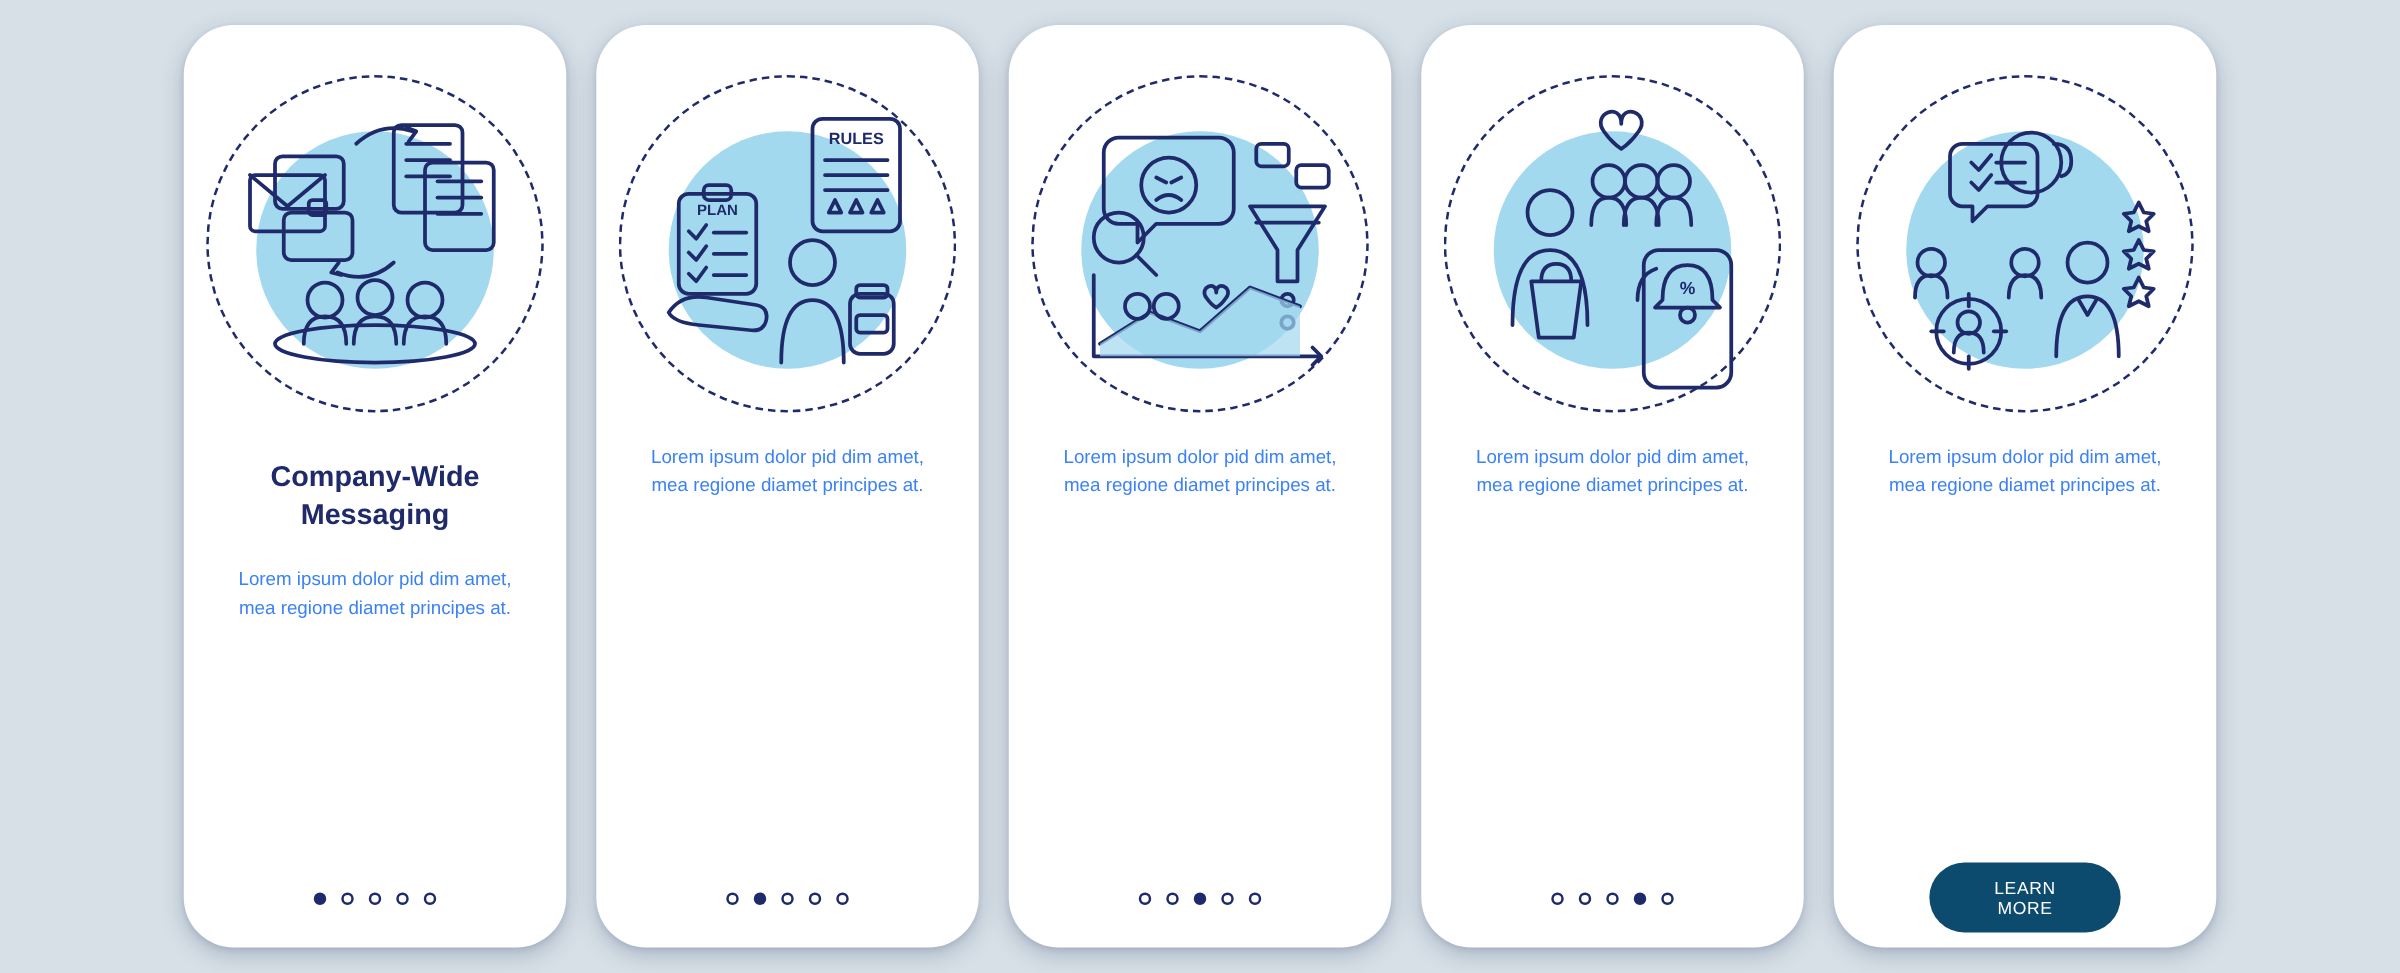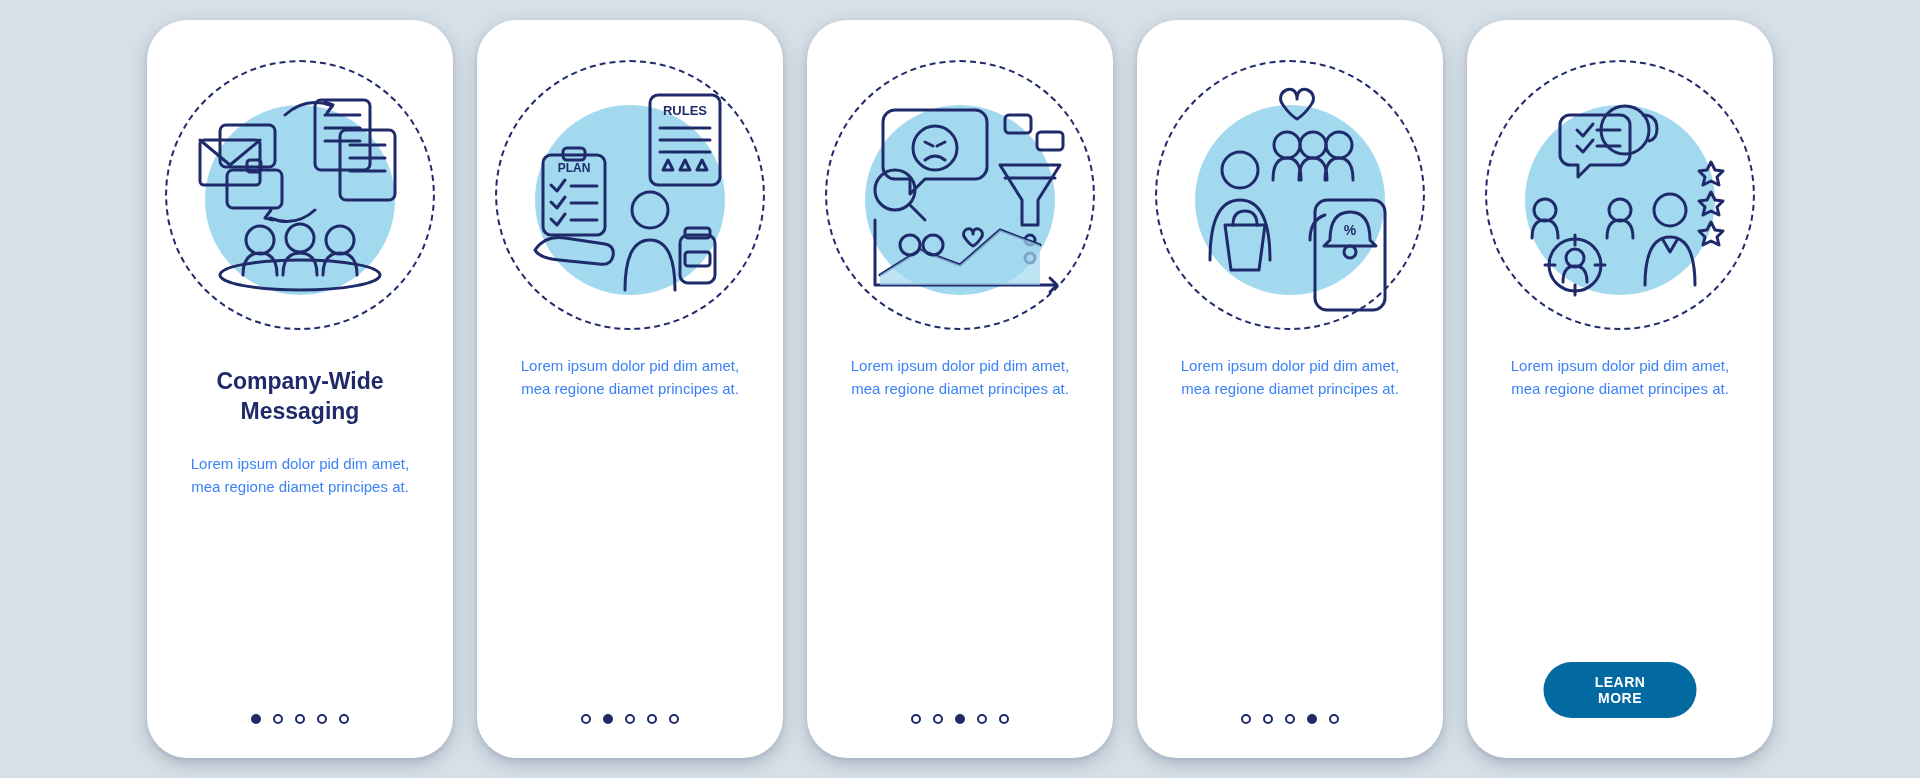--- a/index.html
+++ b/index.html
@@ -67,26 +67,26 @@
   }
   .dot {
     width: 10px; height: 10px;
     border-radius: 50%;
     border: 2px solid #1f2a6b;
     background: transparent;
   }
   .dot.active { background: #1f2a6b; }
   .cta {
     position:absolute;
-    bottom: 40px;
+    bottom: 12px;
     left:50%; transform:translateX(-50%);
-    background: #0369a1;
+    background: #0c4a6e;
     color:#fff;
     font-size:14px;
-    font-weight:700;
+    font-weight:400;
     letter-spacing: .5px;
     padding: 12px 36px;
     border-radius: 999px;
     border:none;
     cursor:pointer;
   }
   .stroke { stroke:#1f2a6b; stroke-width:3; fill:none; stroke-linecap:round; stroke-linejoin:round; }
   svg { width:100%; height:100%; overflow:visible; }
 
 </style>

